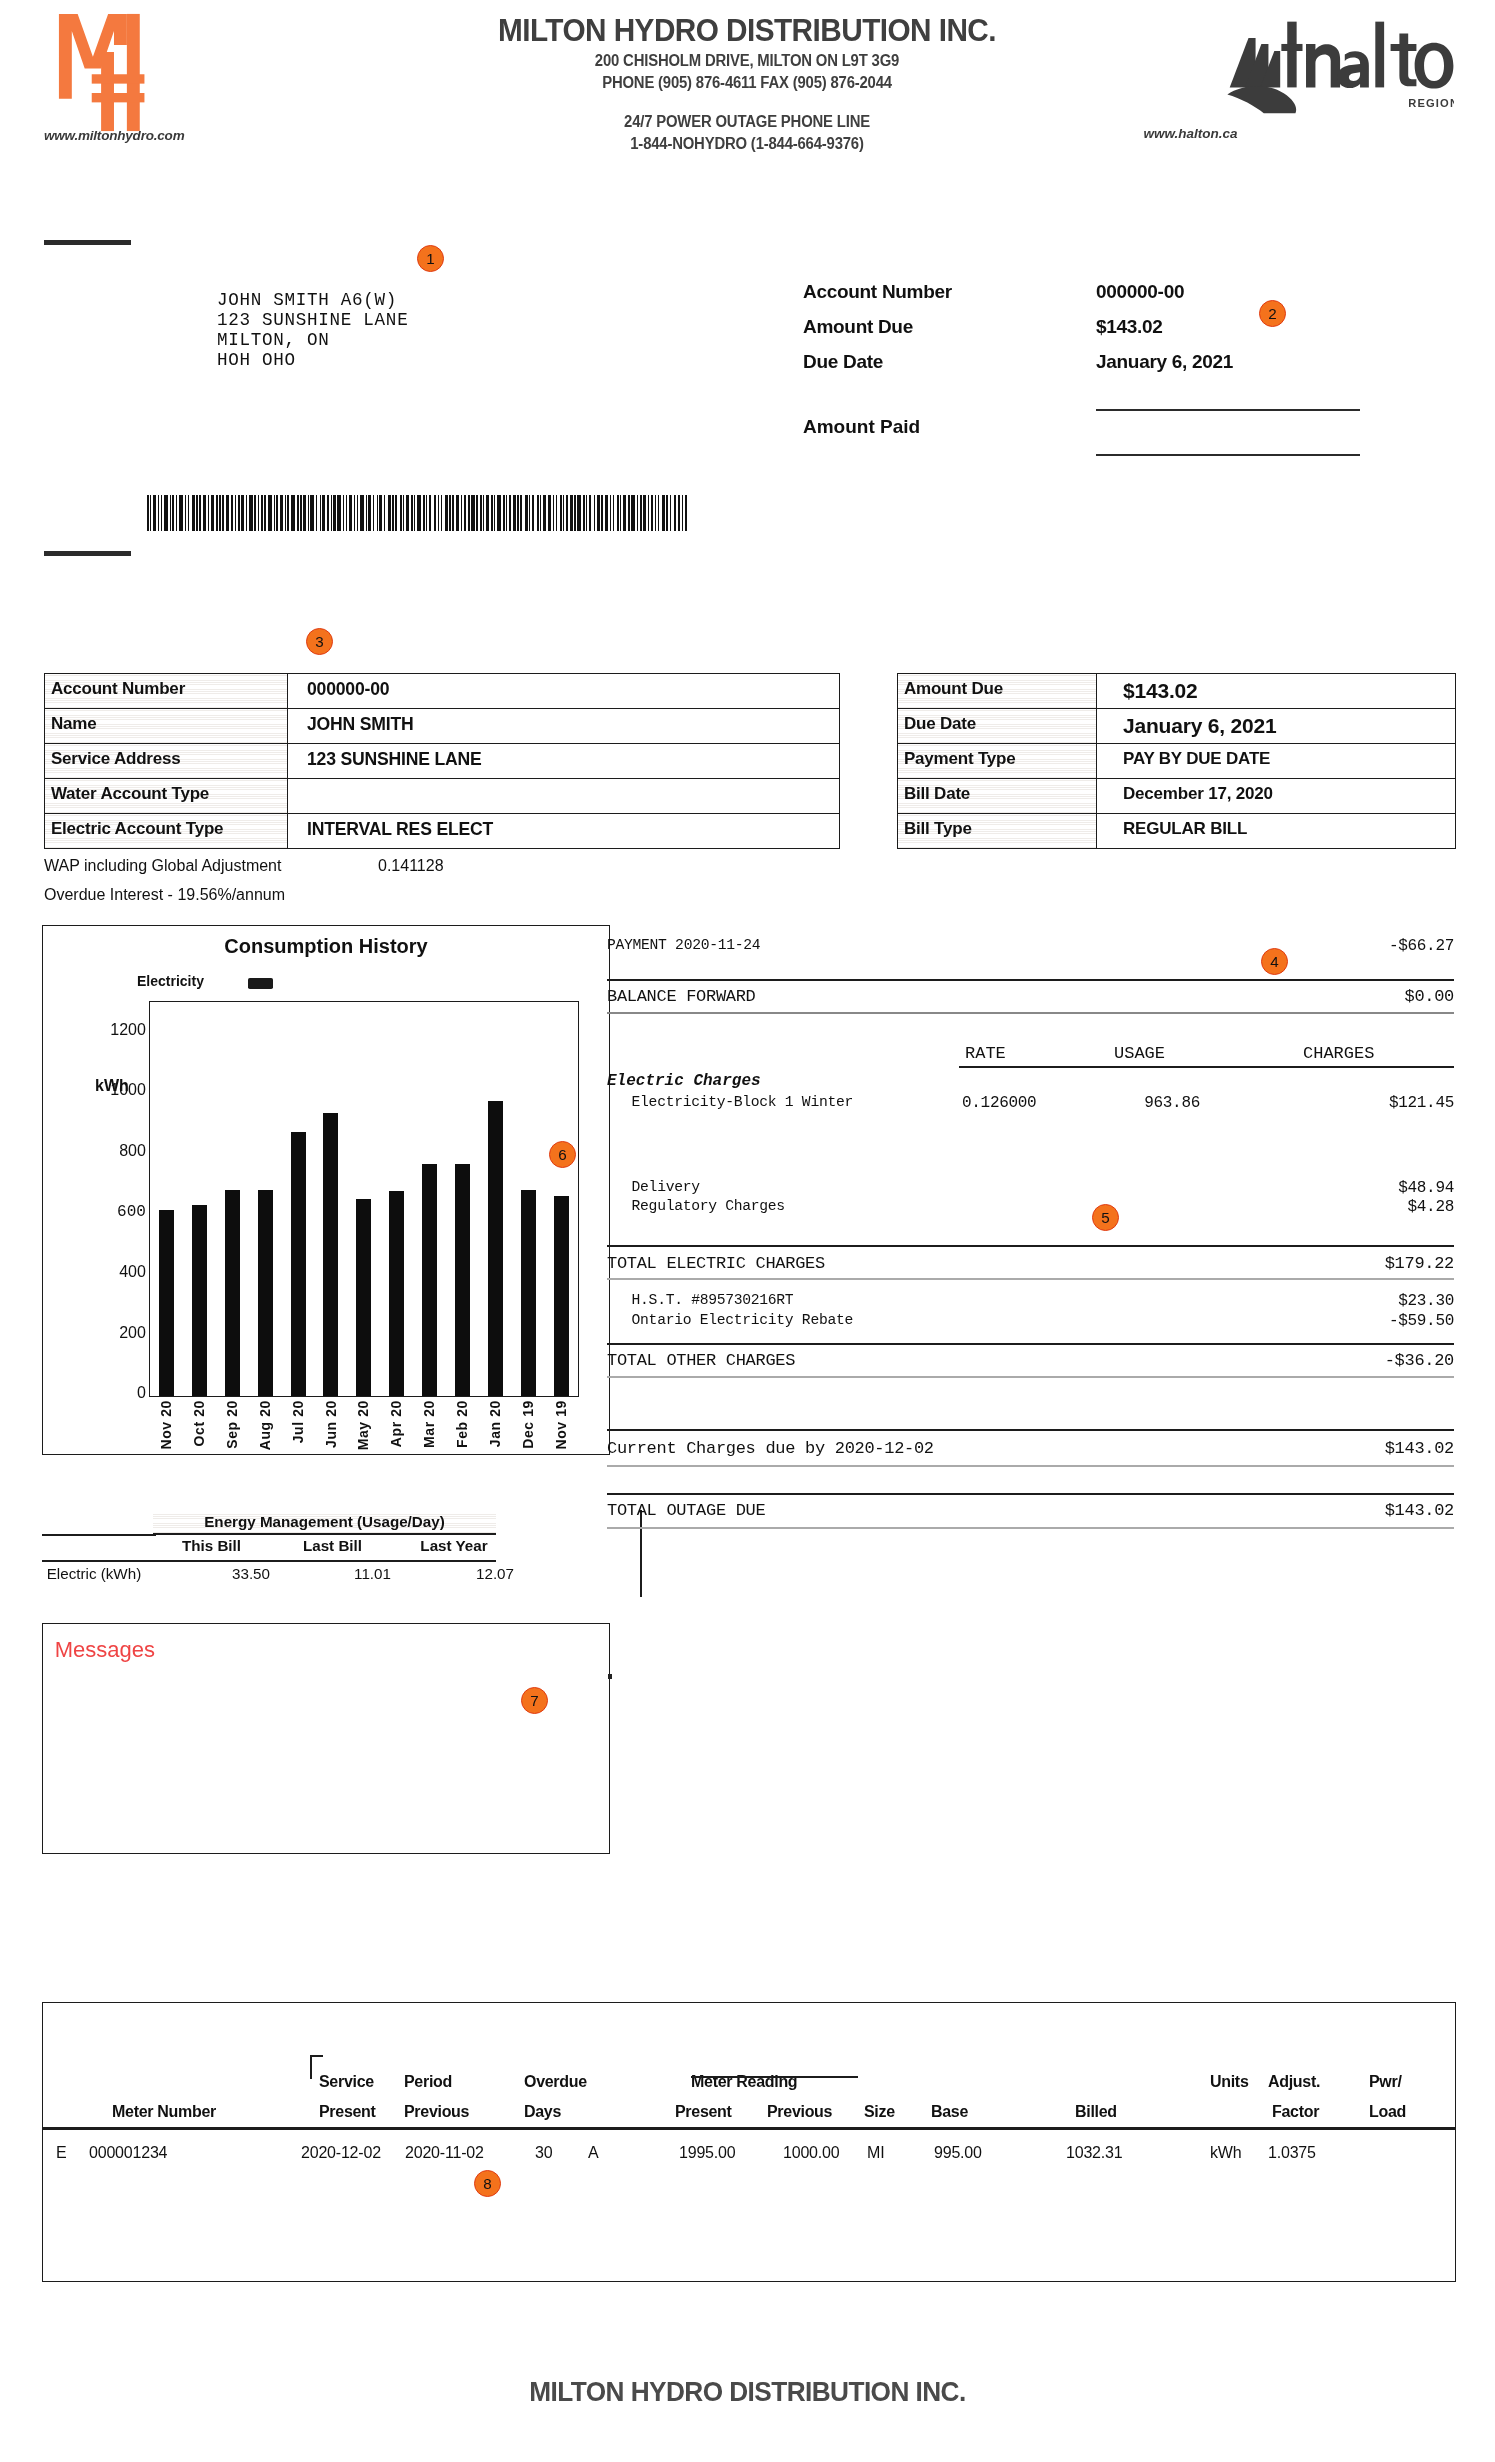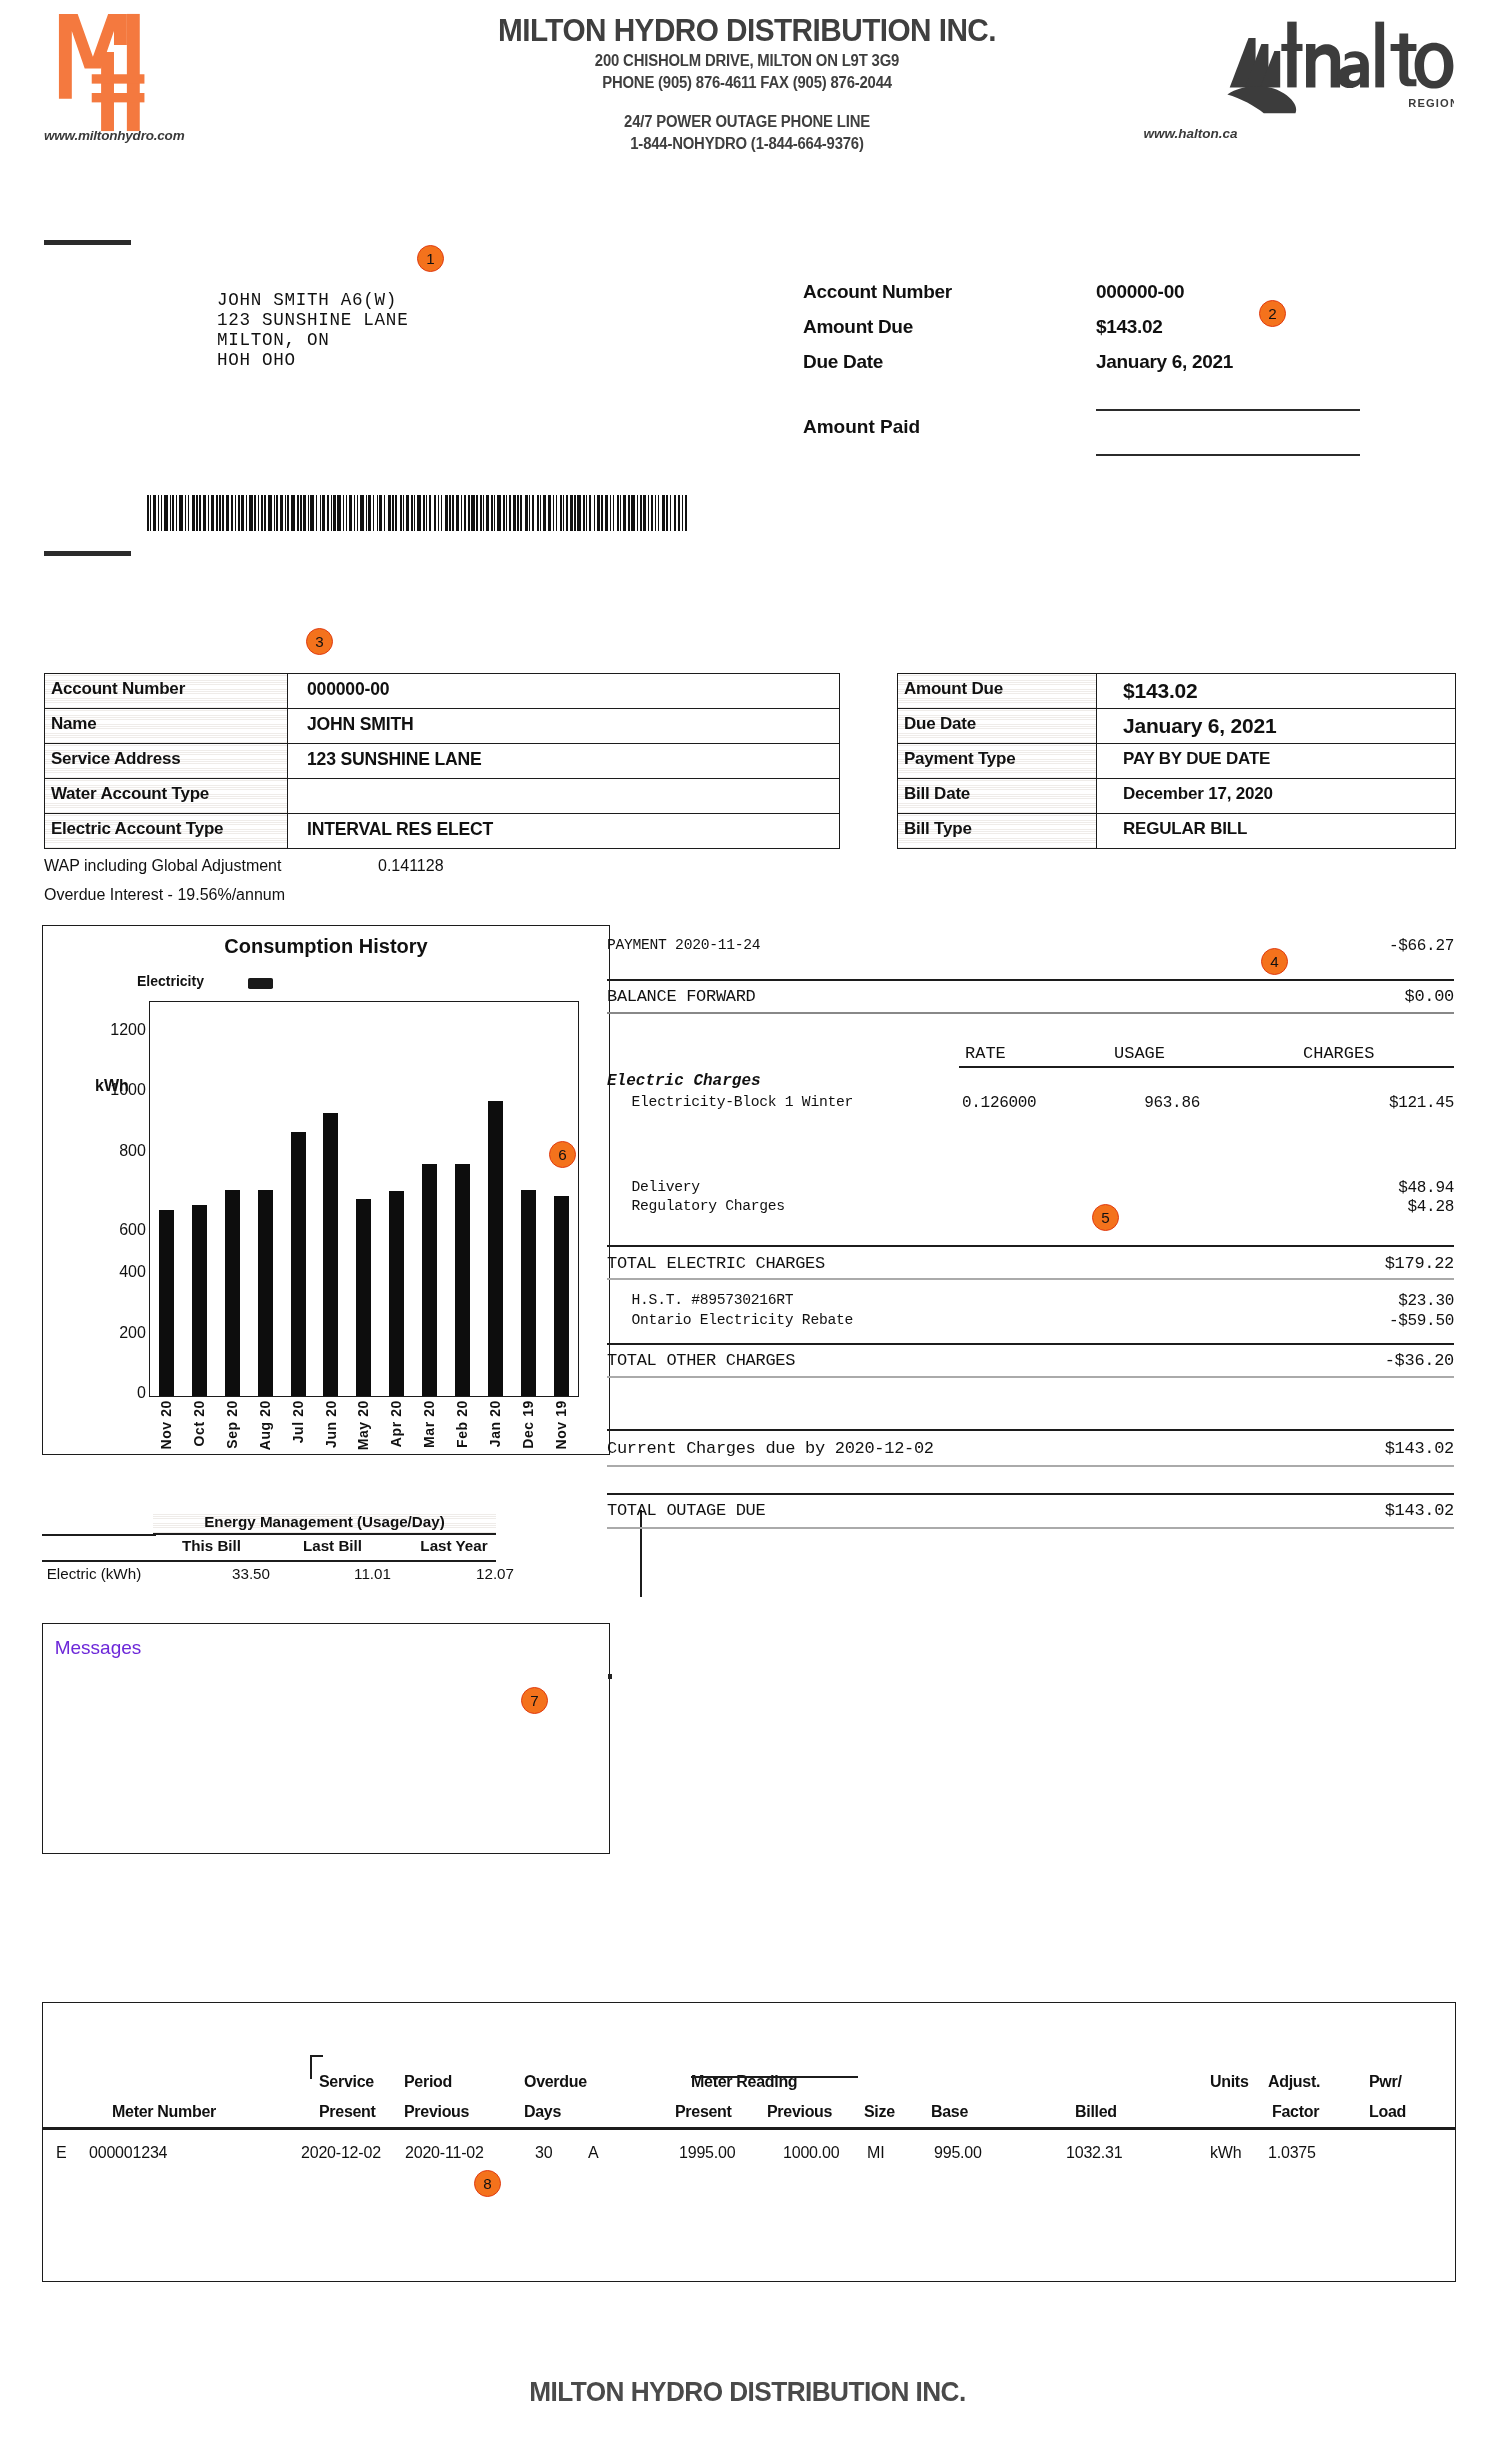--- a/index.html
+++ b/index.html
@@ -121,21 +121,21 @@
   }
   #em-rule-left { position:absolute; left:0; top:23px; width:114px; height:2.3px; background:#1c1c1c; }
   .em-col { position:absolute; top:26px; font-size:15.2px; font-weight:bold; color:#111; text-align:center; }
   #em-rule2 { position:absolute; left:0; top:49px; width:454px; height:2.3px; background:#1c1c1c; }
   #em-row-label { position:absolute; left:4.7px; top:54px; font-size:15.2px; color:#111; }
   .em-val { position:absolute; top:54px; font-size:15.2px; color:#111; text-align:right; }
   #em-vrule { position:absolute; left:598px; top:-1.2px; width:1.8px; height:87px; background:#1c1c1c; }
 
   
   #msg-box { position:absolute; left:42px; top:1623px; width:566px; height:229px; border:1.8px solid #1c1c1c; background:#fff; }
-  #msg-label { position:absolute; left:11.7px; top:13px; font-size:19px; color:#6d28d9; }
+  #msg-label { position:absolute; left:11.7px; top:13px; font-size:22px; color:#ef4444; }
   #marker7 { position:absolute; left:478px; top:63px; }
   #msg-dot { position:absolute; left:608px; top:1674px; width:3.5px; height:4.7px; background:#222; }
 
   
   #charges { position:absolute; left:607px; top:937px; width:847px; font-family:"Liberation Mono", monospace; color:#111; }
   .c-line { position:relative; height:17.6px; }
   .c-lab { position:absolute; left:0; font-size:14.7px; letter-spacing:-0.3px; }
   .c-amt { position:absolute; right:0; font-size:16px; text-align:right; letter-spacing:-0.3px; }
   .c-rate { position:absolute; left:355px; width:106px; text-align:left; font-size:16px; letter-spacing:-0.3px;}
   .c-use  { position:absolute; left:487px; width:106px; text-align:right; font-size:16px; letter-spacing:-0.3px;}
@@ -447,21 +447,21 @@
 
 <div id="chart-box">
   <div id="chart-title">Consumption History</div>
   <div id="legend-label">Electricity</div>
   <div id="legend-swatch"></div>
   <div id="ylabel">kWh</div>
   <div id="yticks">
       <div class="ytick" style="top: 458px;">0</div>
       <div class="ytick" style="top: 398px;">200</div>
       <div class="ytick" style="top: 337px;">400</div>
-      <div class="ytick" style="top: 295px;">600</div>
+      <div class="ytick" style="top: 277px; font-family: Liberation Mono, monospace;">600</div>
       <div class="ytick" style="top: 216px;">800</div>
       <div class="ytick" style="top: 155px;">1000</div>
       <div class="ytick" style="top: 95px;">1200</div>
     </div>
   <div id="plot">
     <div id="bars">
         <div class="bar" style="height: 186px; left: 8.8px;"></div>
         <div class="bar" style="height: 191px; left: 42px;"></div>
         <div class="bar" style="height: 206px; left: 75px;"></div>
         <div class="bar" style="height: 206px; left: 108px;"></div>

